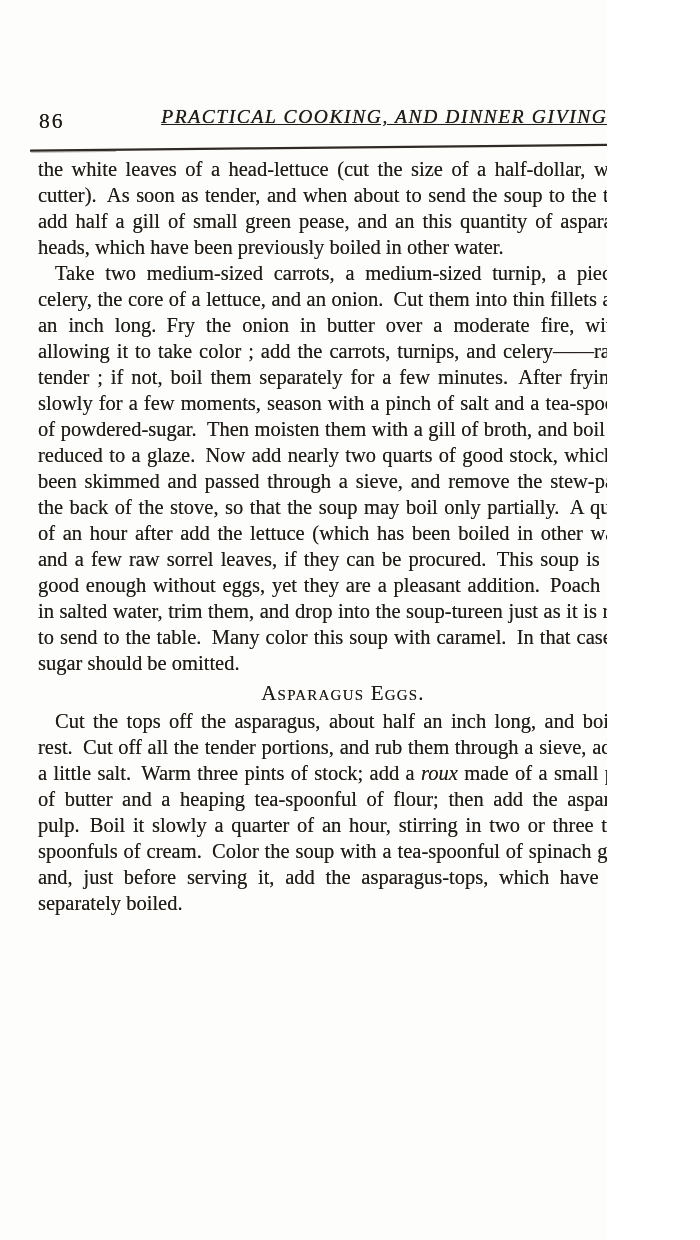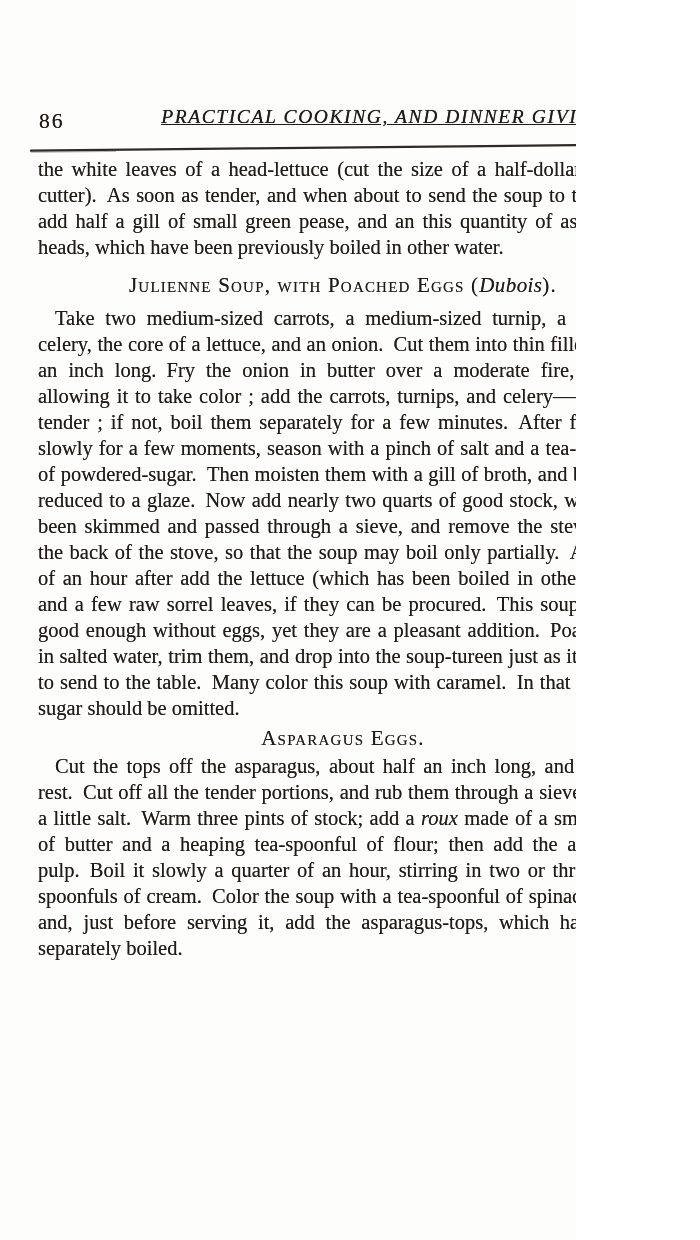--- a/index.html
+++ b/index.html
@@ -6,20 +6,21 @@
     --ink:#1f1b16;
     --paper:#fdfdfc;
   }
   html,body{margin:0;padding:0;}
   body{width:700px;height:1240px;background:#ffffff;}
   .page{
     position:relative;width:576px;height:1240px;overflow:hidden;
     background:var(--paper);
     color:var(--ink);
     font-family:"Liberation Serif","DejaVu Serif",serif;
+    padding-left:31px;
   }
   .speckles{position:absolute;left:0;top:0;width:700px;height:1240px;pointer-events:none;}
   .running-head{position:absolute;top:106px;left:38px;width:610px;height:32px;}
   .pagenum{
     position:absolute;left:1px;top:3px;
     font-size:21.5px;letter-spacing:2px;
     text-shadow:0 0 .5px rgba(30,25,18,.85);
   }
   .title{
     display:block;text-align:right;padding-right:34px;
@@ -235,21 +236,20 @@
 
   <svg class="rule-svg" width="624" height="14" viewBox="0 0 624 14" xmlns="http://www.w3.org/2000/svg">
     <path d="M1,9.6 C140,8.2 320,6.4 455,5.1 C530,4.4 585,3.8 622,3.4" fill="none" stroke="#241f19" stroke-width="2.4" stroke-linecap="round" opacity="0.95"></path>
     <path d="M1,11.4 L86,10.4" fill="none" stroke="#241f19" stroke-width="0.8" opacity="0.4"></path>
   </svg>
 
   <main class="text-block">
 
     <p class="continuation">the white leaves of a head-lettuce (cut the size of a half-dollar, with a cutter). As soon as tender, and when about to send the soup to the table, add half a gill of small green pease, and an this quantity of asparagus-heads, which have been previously boiled in other water.</p>
 
-    <h2 class="recipe-heading"><span>Julienne Soup, with Poached Eggs (</span><span class="hd-italic">Dubois</span><span>).</span></h2>
 
     <p>Take two medium-sized carrots, a medium-sized turnip, a piece of celery, the core of a lettuce, and an onion. Cut them into thin fillets about an inch long. Fry the onion in butter over a moderate fire, without allowing it to take color&nbsp;; add the carrots, turnips, and celery——raw, if tender&nbsp;; if not, boil them separately for a few minutes. After frying all slowly for a few moments, season with a pinch of salt and a tea-spoonful of powdered-sugar. Then moisten them with a gill of broth, and boil until reduced to a glaze. Now add nearly two quarts of good stock, which has been skimmed and passed through a sieve, and remove the stew-pan to the back of the stove, so that the soup may boil only partially. A quarter of an hour after add the lettuce (which has been boiled in other water), and a few raw sorrel leaves, if they can be procured. This soup is quite good enough without eggs, yet they are a pleasant addition. Poach them in salted water, trim them, and drop into the soup-tureen just as it is ready to send to the table. Many color this soup with caramel. In that case, the sugar should be omitted.</p>
 
     <h2 class="recipe-heading tight">Asparagus Eggs.</h2>
 
 
     <p><span>Cut the tops off the asparagus, about half an inch long, and boil the rest. Cut off all the tender portions, and rub them through a sieve, adding a little salt. Warm three pints of stock; add a </span><em class="inline-italic">roux</em><span> made of a small piece of butter and a heaping tea-spoonful of flour; then add the asparagus pulp. Boil it slowly a quarter of an hour, stirring in two or three table-spoonfuls of cream. Color the soup with a tea-spoonful of spinach green, and, just before serving it, add the asparagus-tops, which have been separately boiled.</span></p>
 
   </main>
 </div>

